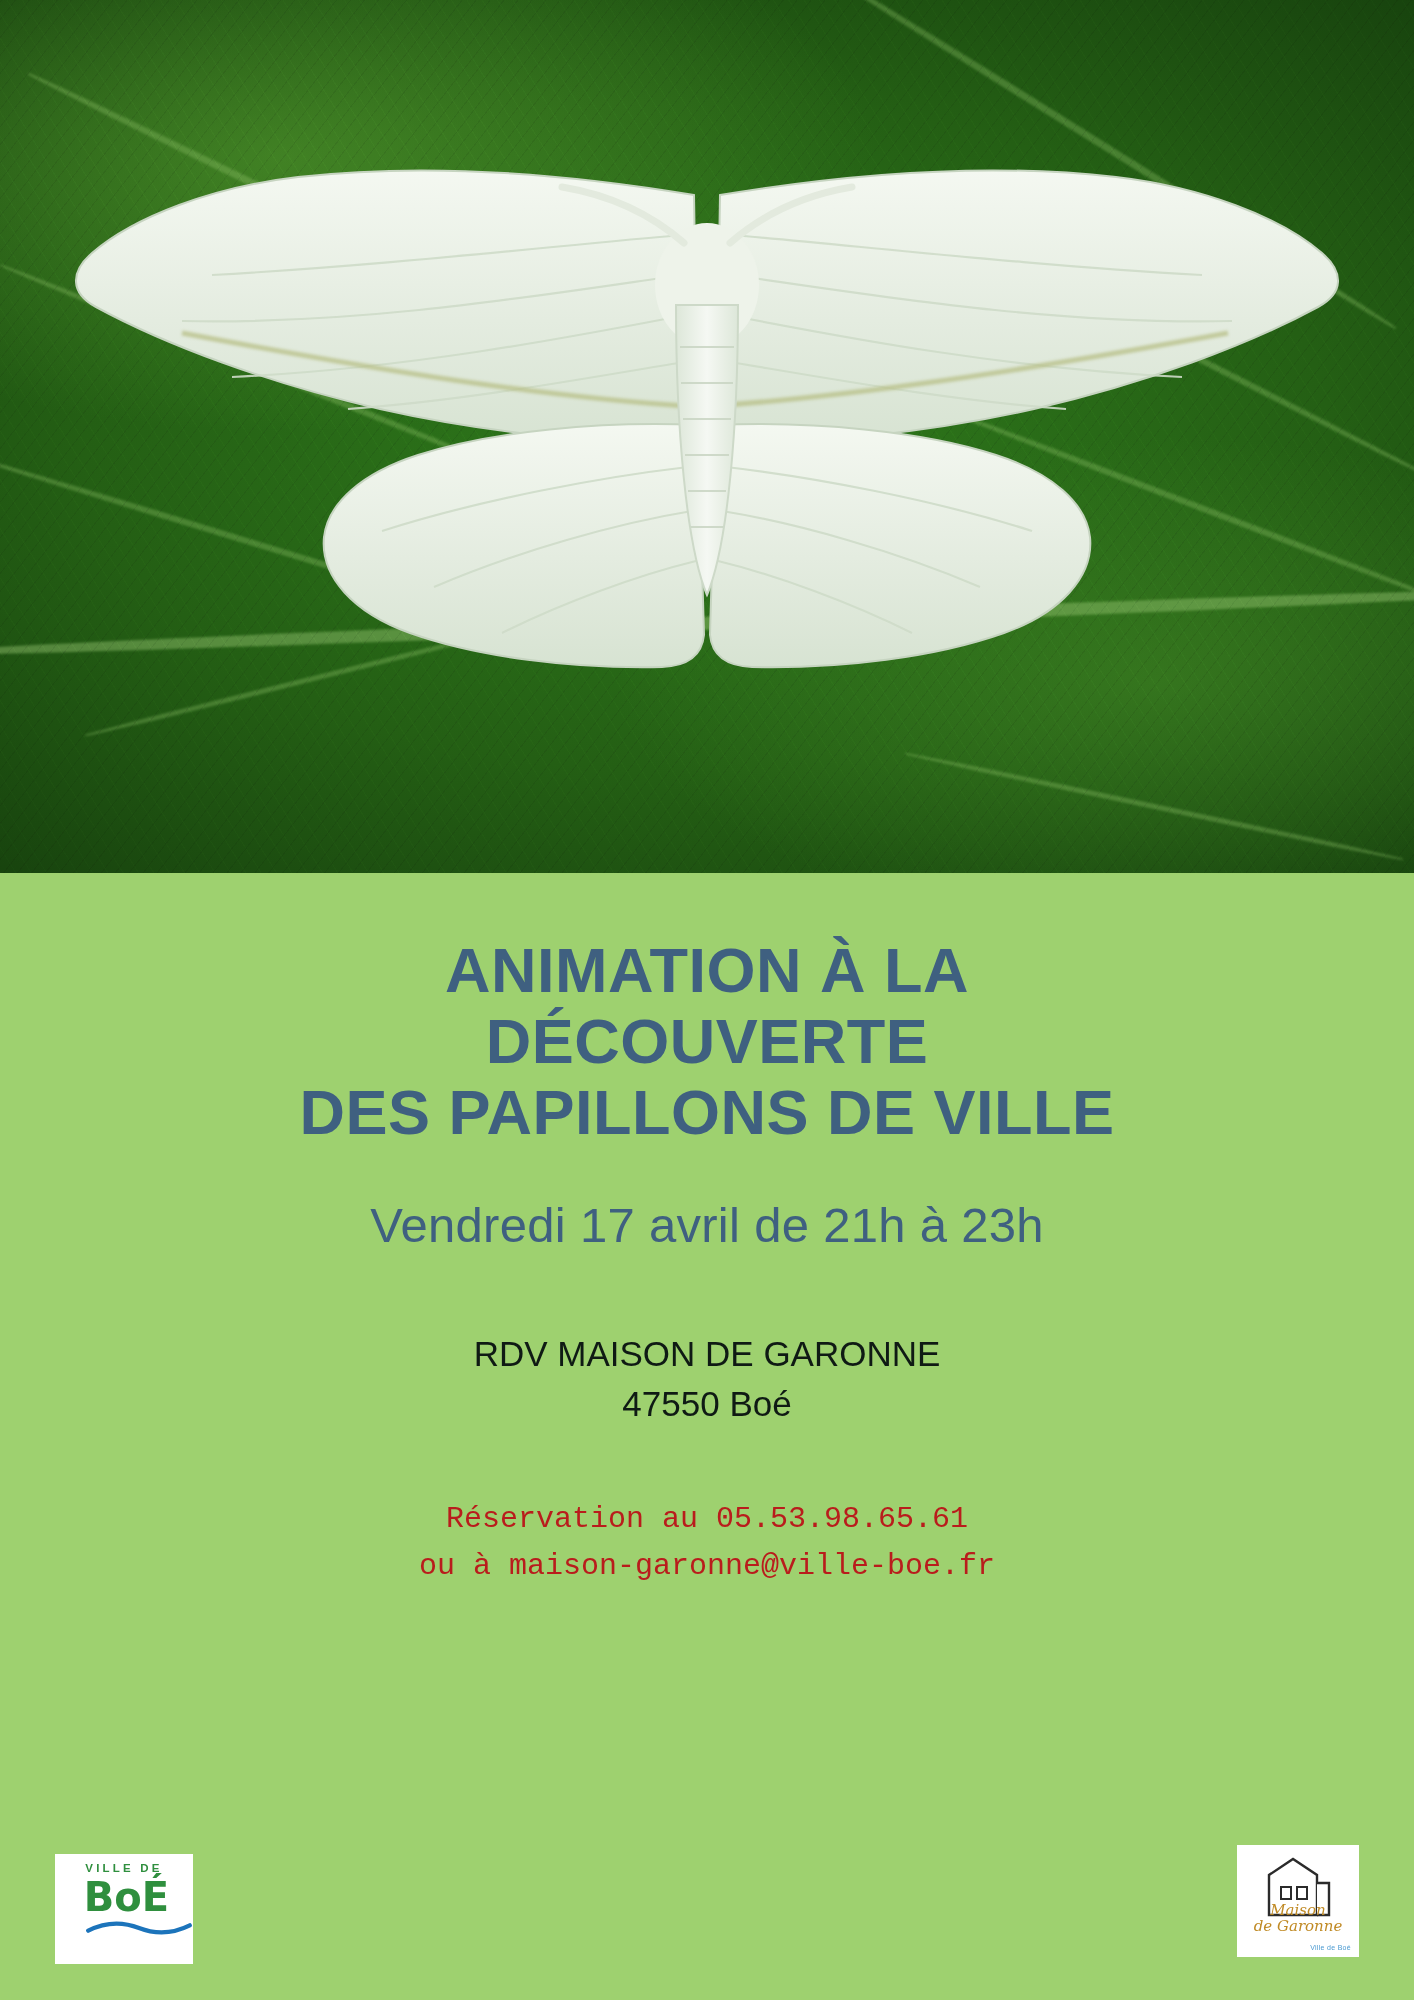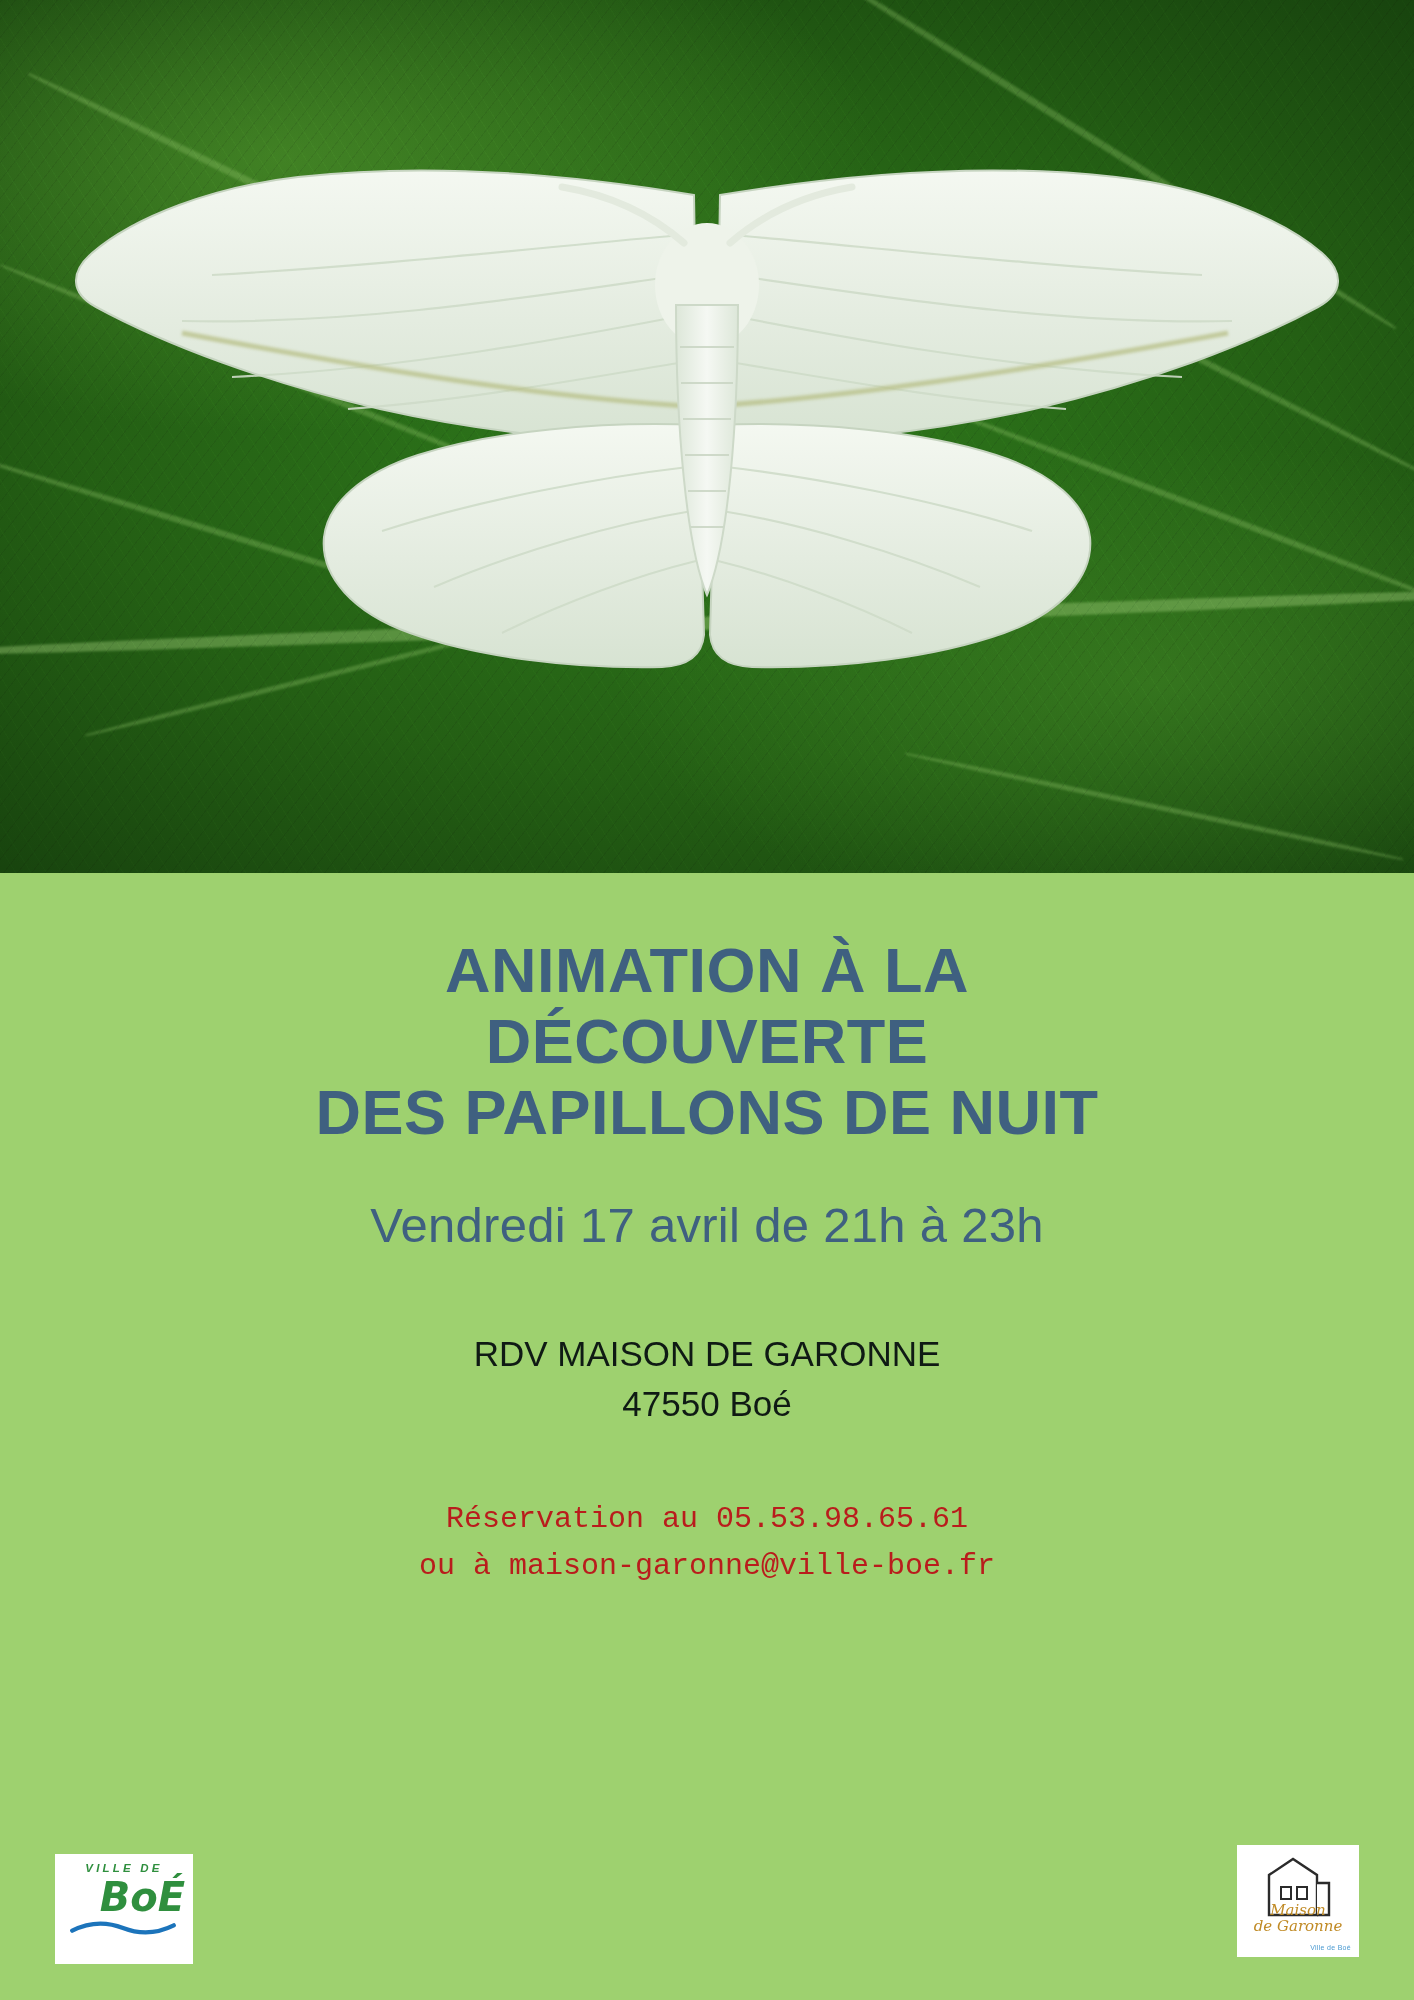--- a/index.html
+++ b/index.html
@@ -141,22 +141,21 @@
 
   
   .logo-boe {
     position: absolute;
     left: 55px;
     bottom: 36px;
     width: 138px;
     height: 110px;
     background: #ffffff;
     box-sizing: border-box;
-    padding: 9px 8px;
-    font-style: italic;
+    padding: 9px 24px;
   }
   .logo-boe .ville {
     font-size: 11.5px;
     letter-spacing: 3.2px;
     color: #2f8f3e;
     font-weight: 700;
     text-align: center;
     line-height: 1;
   }
   .logo-boe .boe {
@@ -294,21 +293,21 @@
         <path d="M622,118 C590,90 548,70 500,62" stroke="#e3eade" stroke-width="7" fill="none" stroke-linecap="round"></path>
         <path d="M668,118 C700,90 742,70 790,62" stroke="#e3eade" stroke-width="7" fill="none" stroke-linecap="round"></path>
       </svg>
     </div>
   </div>
 
   <div class="content">
     <h1 class="headline">
       <span>ANIMATION À LA</span><br>
       <span>DÉCOUVERTE</span>
-      <span class="line3">DES PAPILLONS DE NUIT</span>
+      <span class="line3">DES PAPILLONS DE VILLE</span>
     </h1>
 
 
     <p class="date">Vendredi 17 avril de 21h à 23h</p>
 
     <p class="place">
       <span>RDV MAISON DE GARONNE</span>
       <span class="pl2">47550 Boé</span>
     </p>
 

